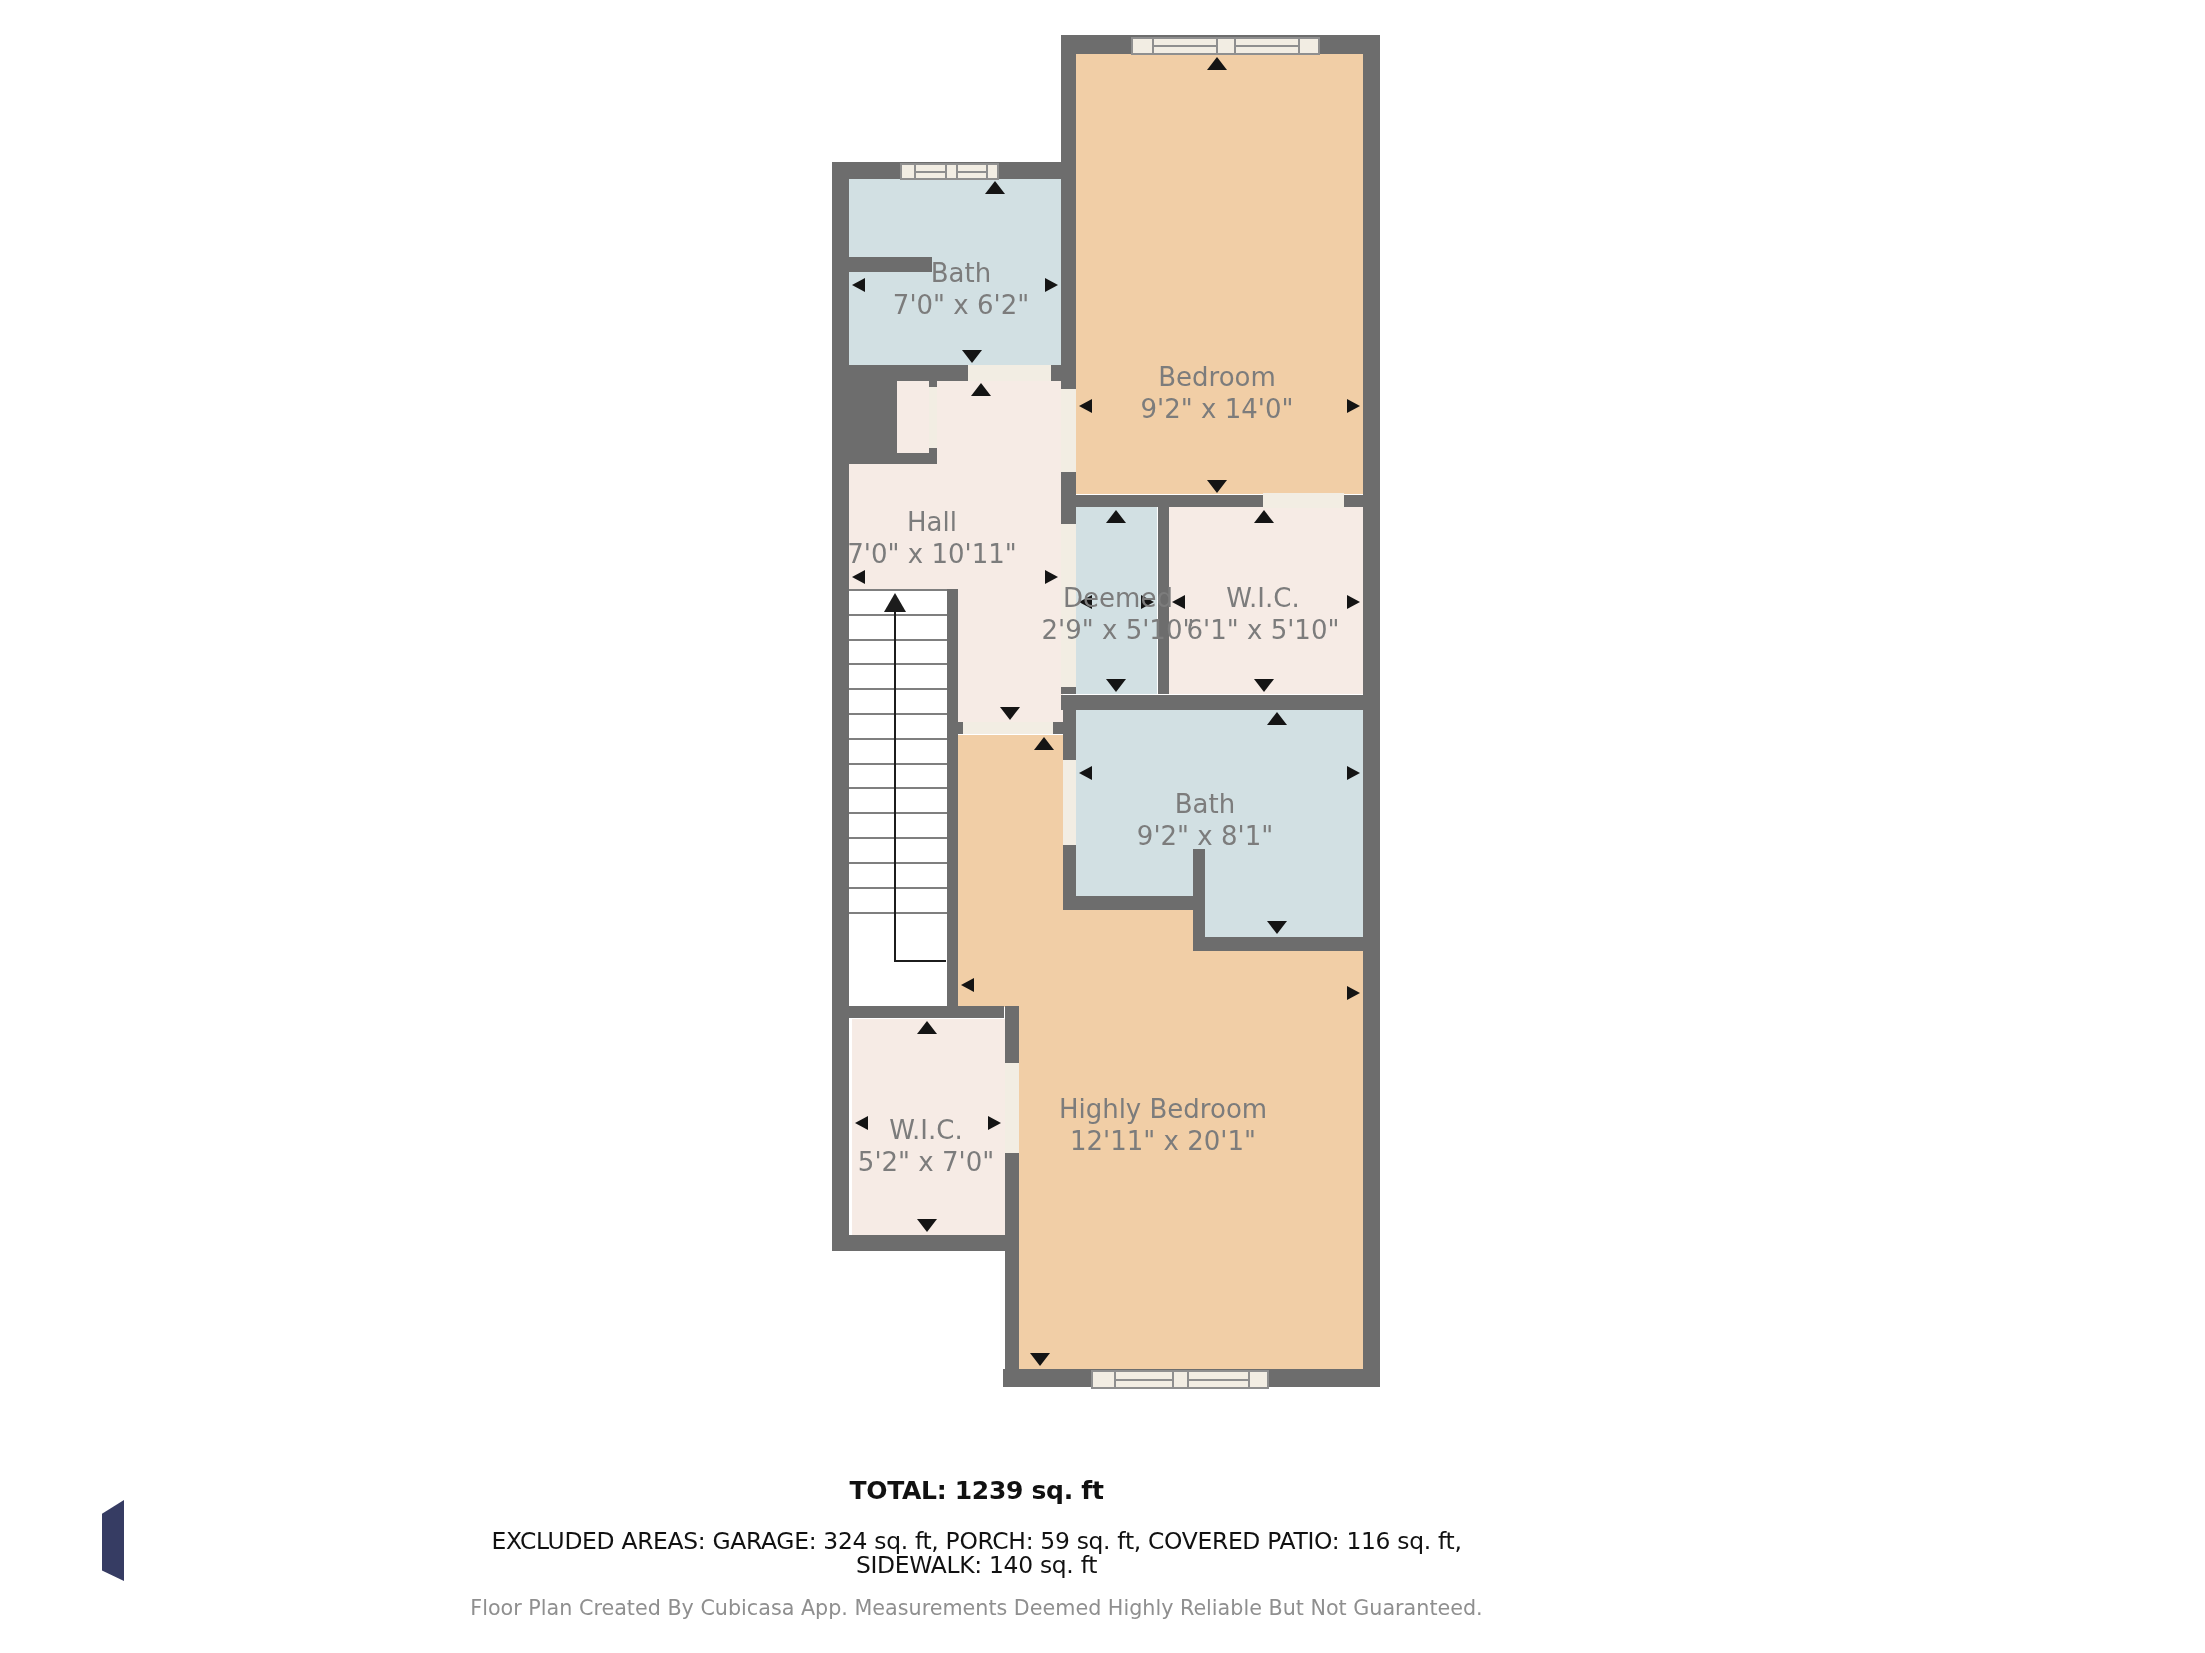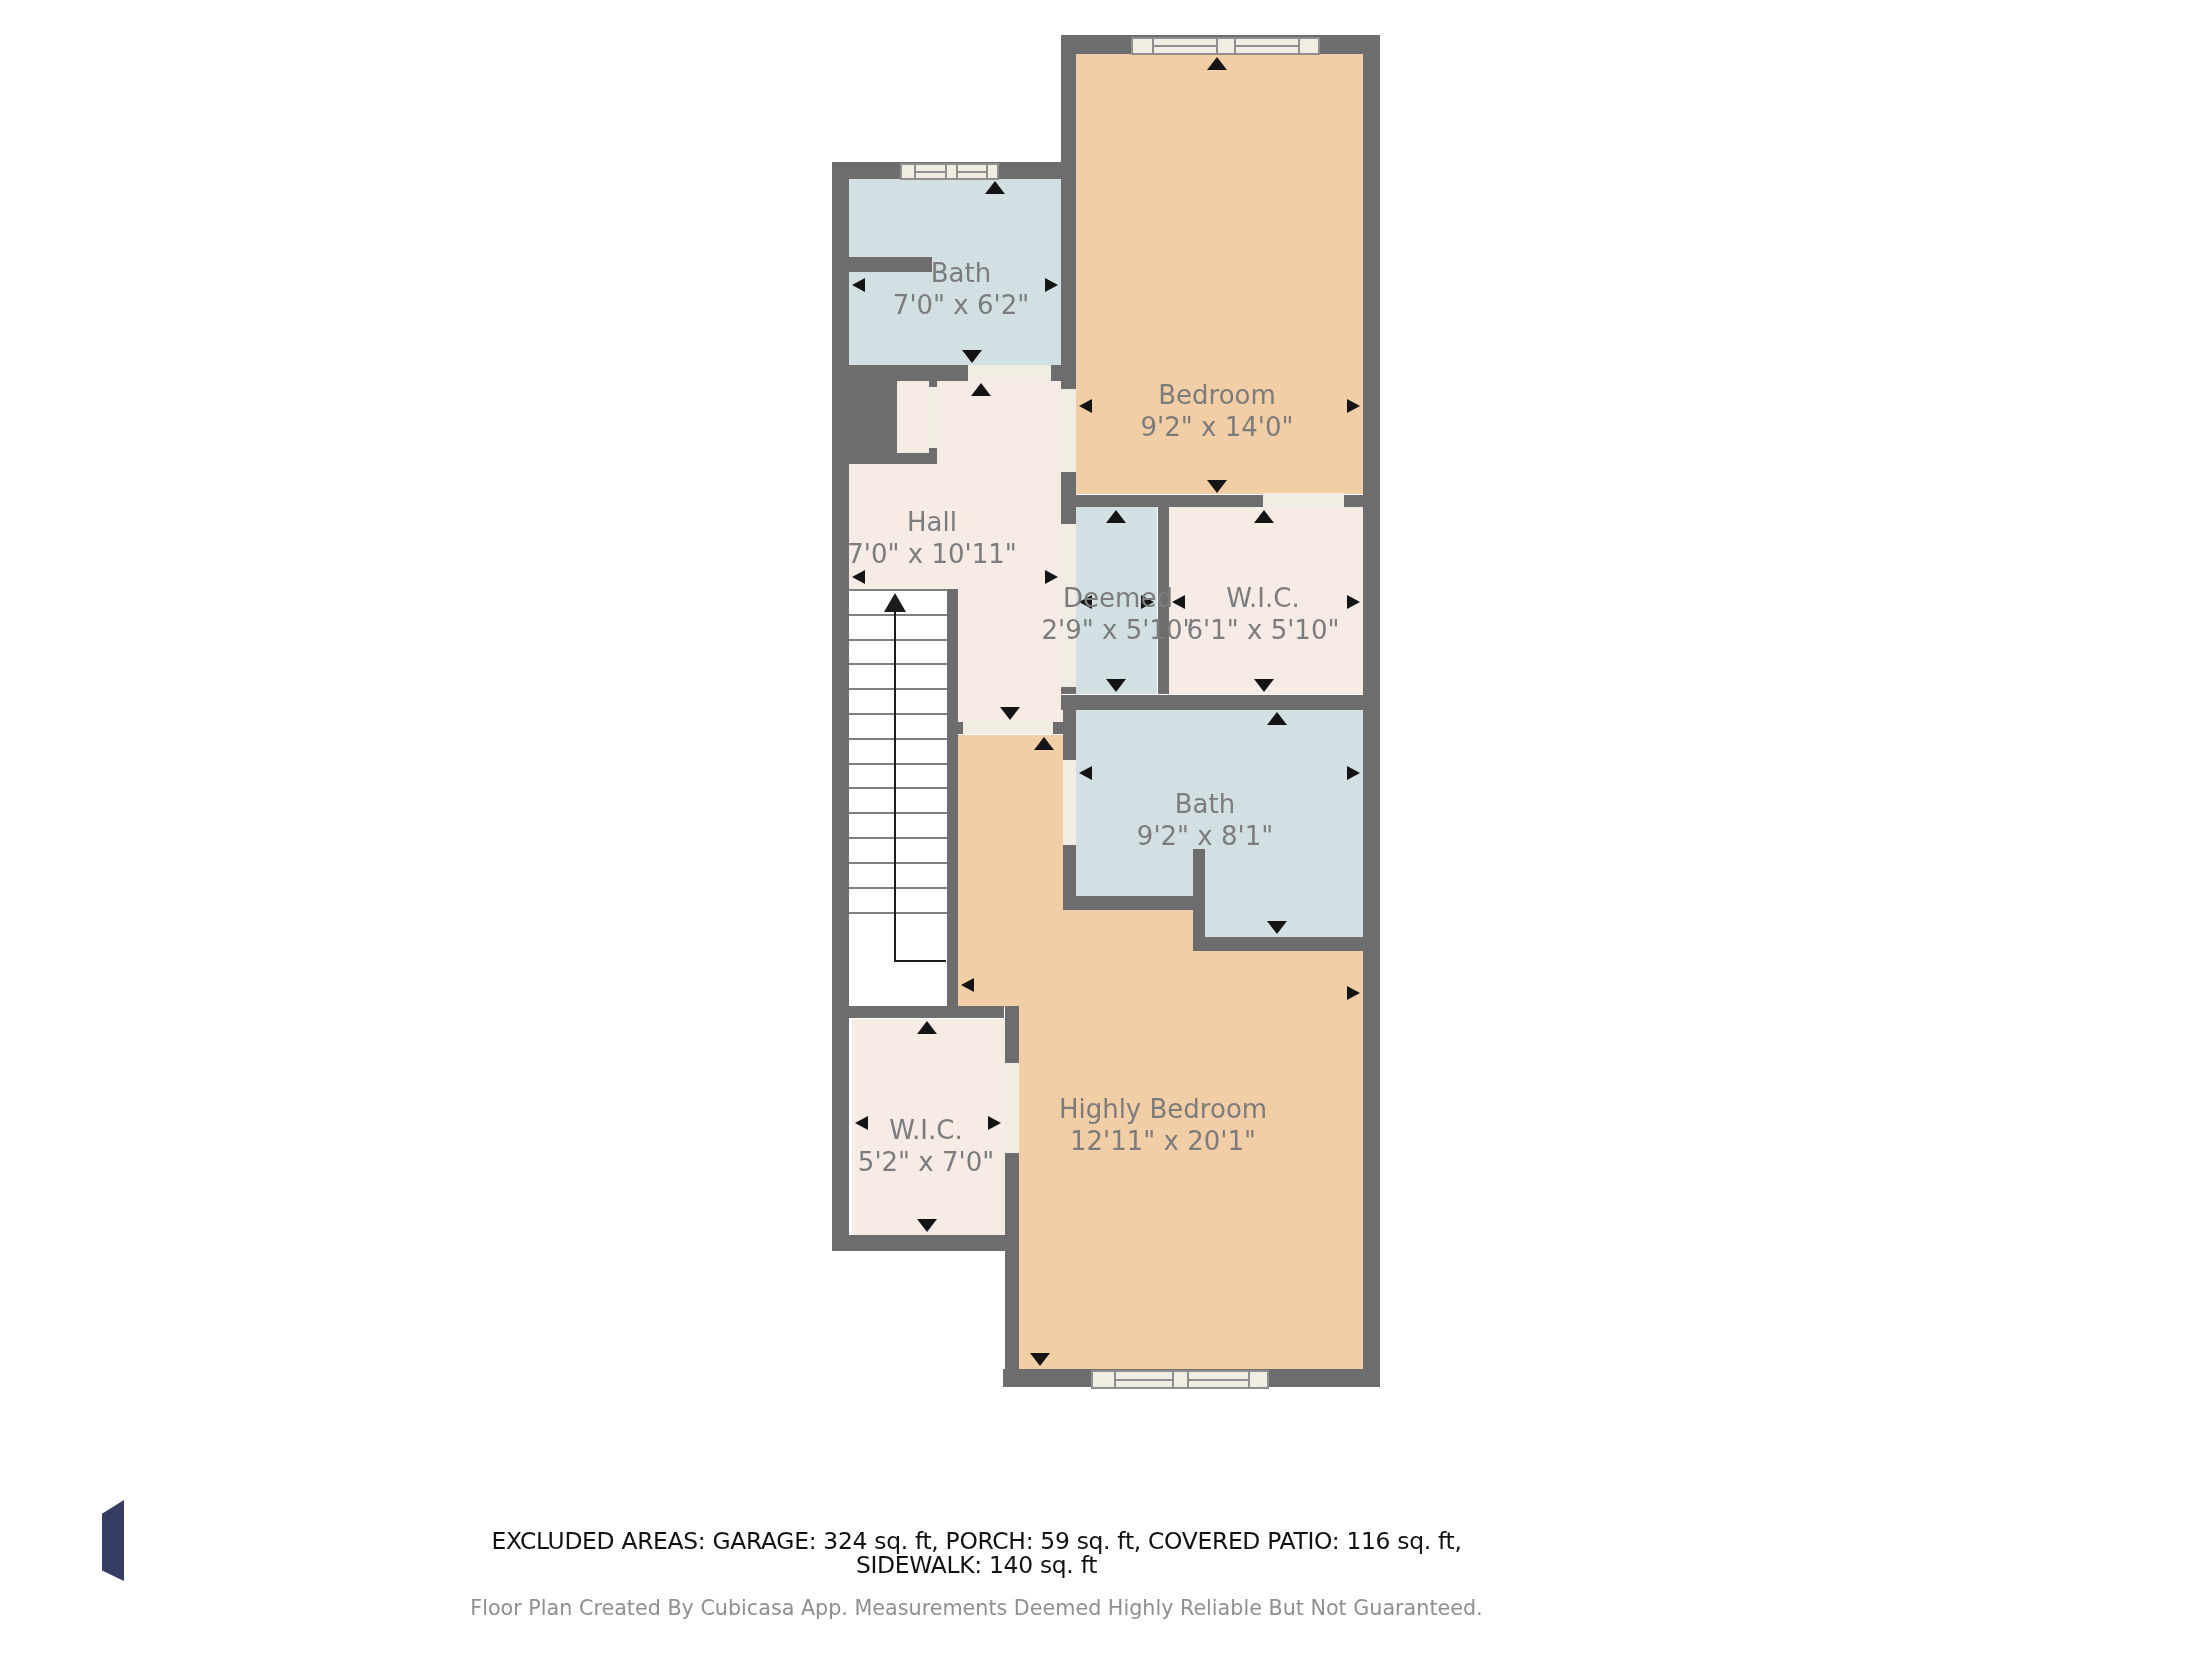--- a/index.html
+++ b/index.html
@@ -172,21 +172,21 @@
 
   <div class="arr au z4" style="left:1034px;top:737px;"></div>
   <div class="arr ad z4" style="left:1030px;top:1353px;"></div>
   <div class="arr al z4" style="left:961px;top:978px;"></div>
   <div class="arr ar z4" style="left:1347px;top:986px;"></div>
 
   <div class="rlabel" style="left:961px;top:289px;">
     <div>Bath</div>
     <div>7'0" x 6'2"</div>
   </div>
-  <div class="rlabel" style="left:1217px;top:393px;margin-top:18px;">
+  <div class="rlabel" style="left:1217px;top:393px;">
     <div>Bedroom</div>
     <div>9'2" x 14'0"</div>
   </div>
   <div class="rlabel" style="left:932px;top:538px;">
     <div>Hall</div>
     <div>7'0" x 10'11"</div>
   </div>
   <div class="rlabel" style="left:1118px;top:614px;">
     <div>Deemed</div>
     <div>2'9" x 5'10"</div>
@@ -201,20 +201,21 @@
   </div>
   <div class="rlabel" style="left:926px;top:1146px;">
     <div>W.I.C.</div>
     <div>5'2" x 7'0"</div>
   </div>
   <div class="rlabel" style="left:1163px;top:1125px;">
     <div>Highly Bedroom</div>
     <div>12'11" x 20'1"</div>
   </div>
 
+  <div class="footer f-total" style="top:1476px;">TOTAL: 1239 sq. ft</div>
   <div class="footer f-line" style="top:1527px;">EXCLUDED AREAS: GARAGE: 324 sq. ft, PORCH: 59 sq. ft, COVERED PATIO: 116 sq. ft,</div>
   <div class="footer f-line" style="top:1551px;">SIDEWALK: 140 sq. ft</div>
   <div class="footer f-fine" style="top:1596px;">Floor Plan Created By Cubicasa App. Measurements Deemed Highly Reliable But Not Guaranteed.</div>
 
   <div class="logo"></div>
 
 </div>
 
 
 </body></html>

